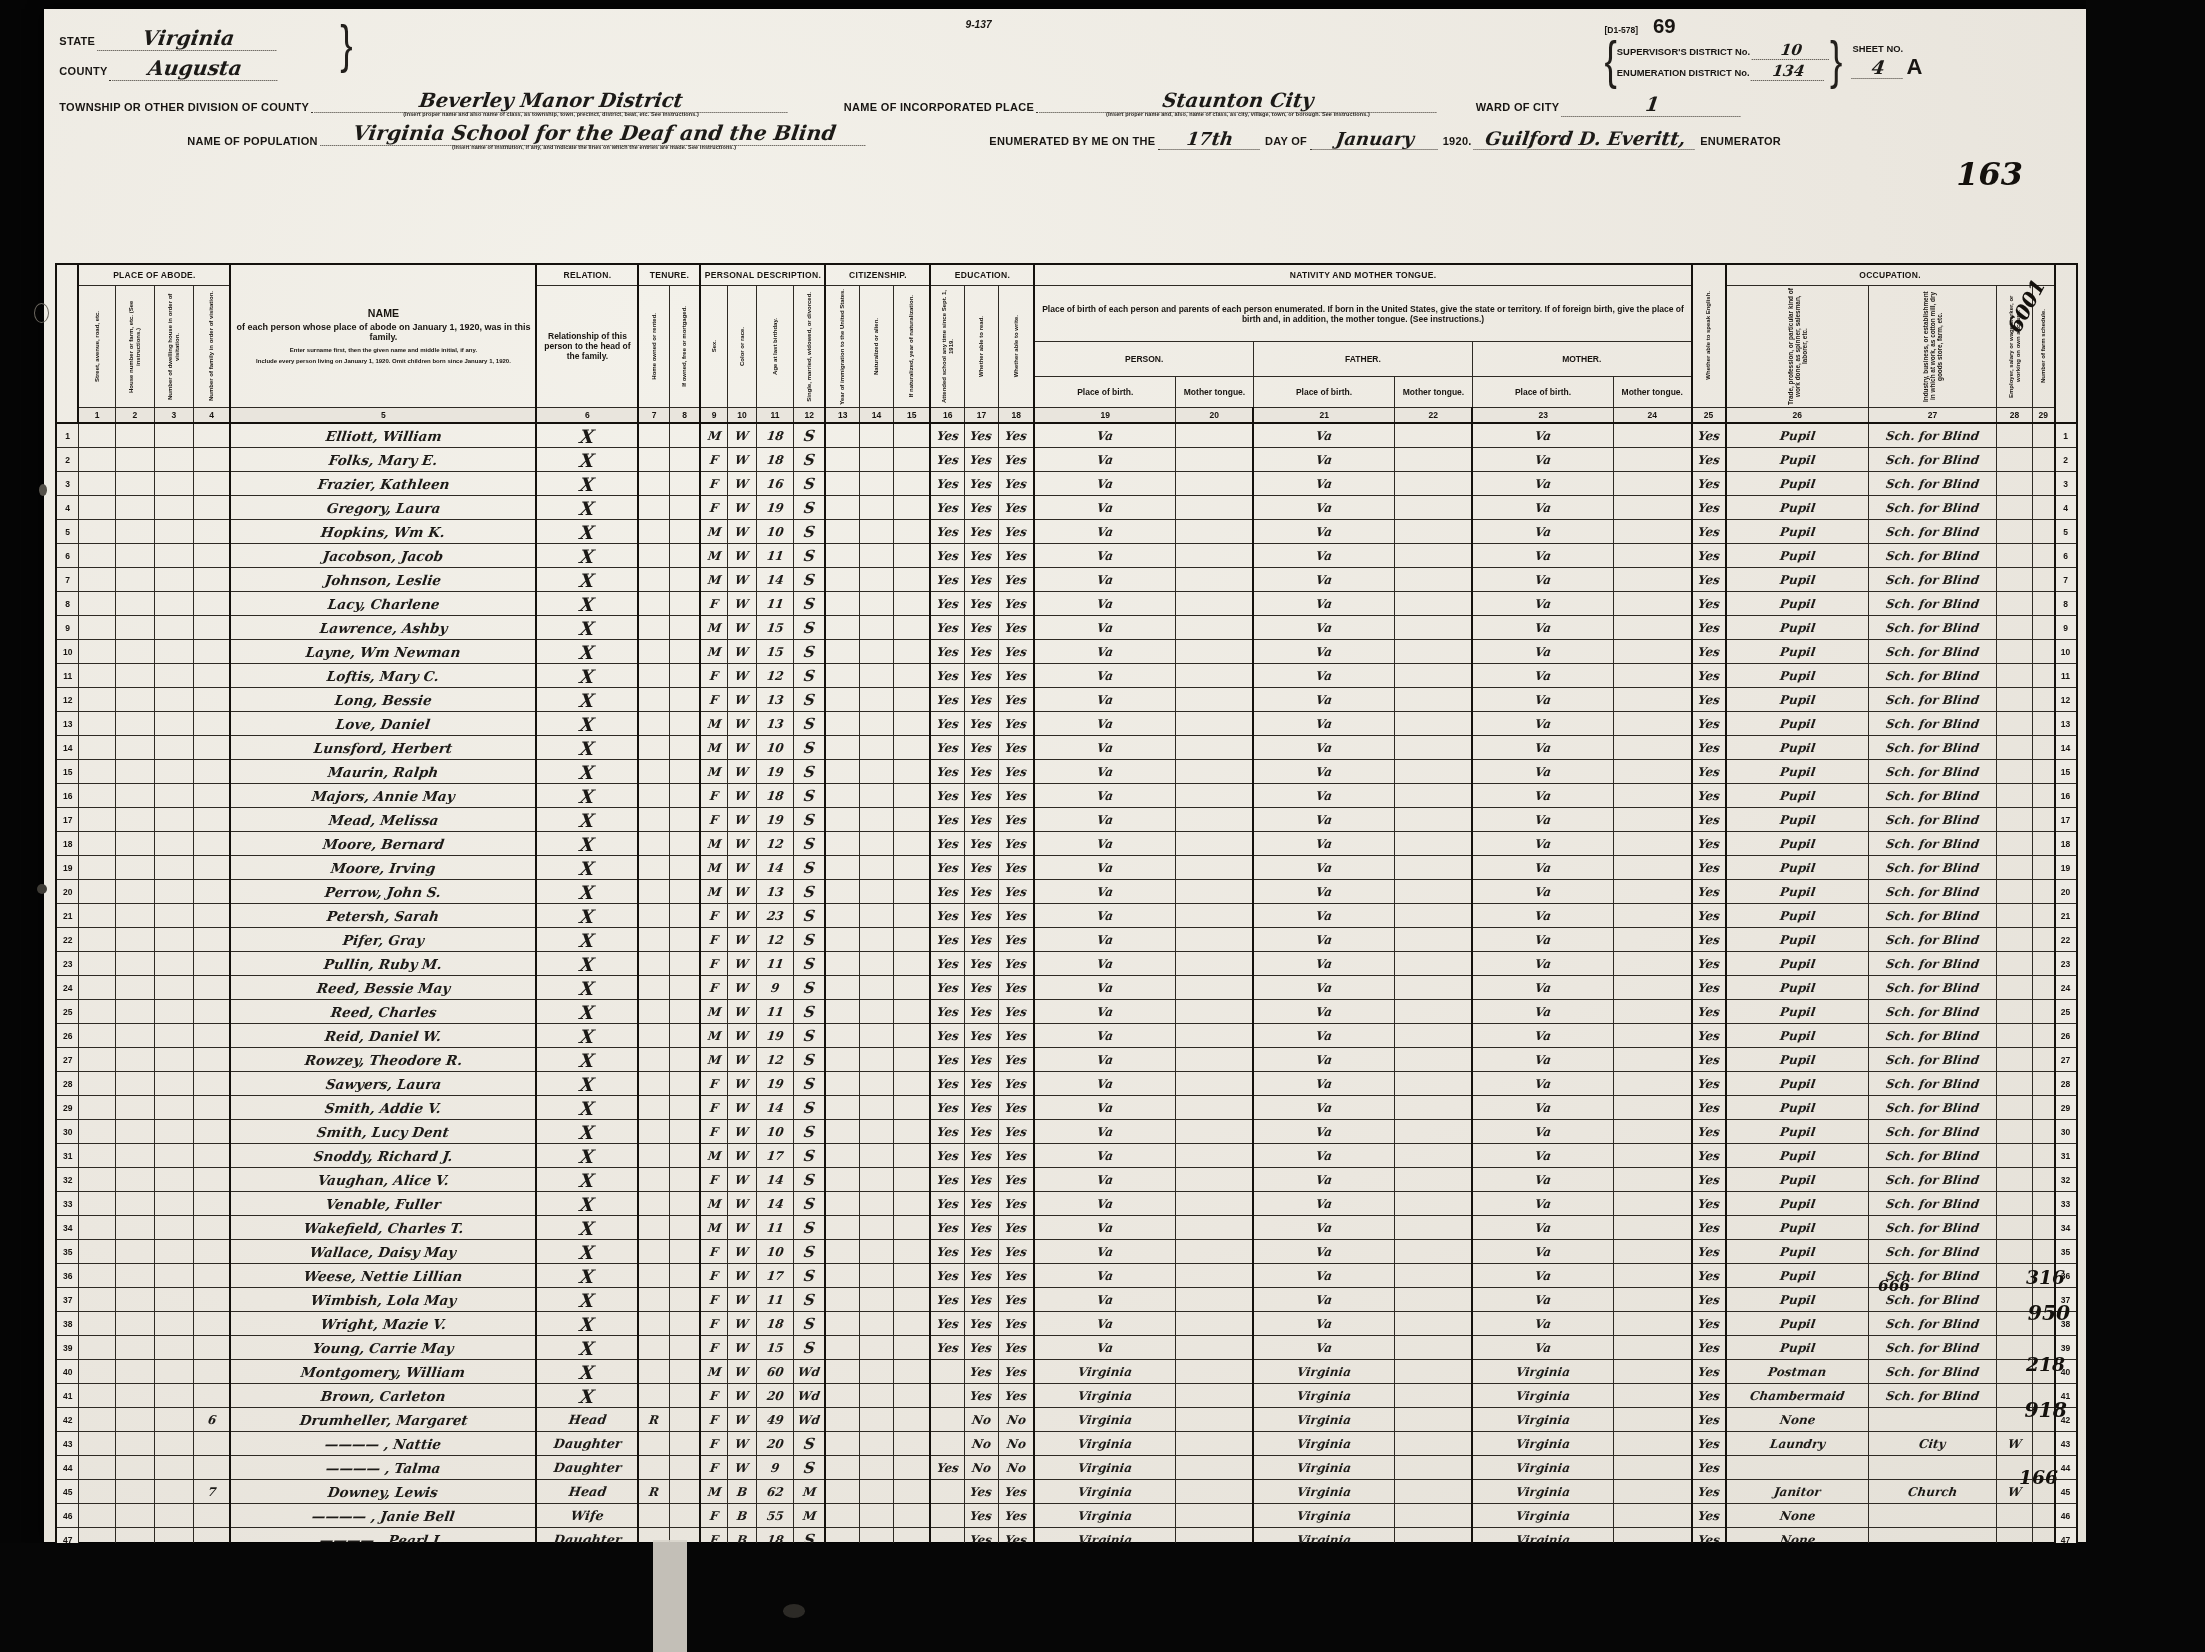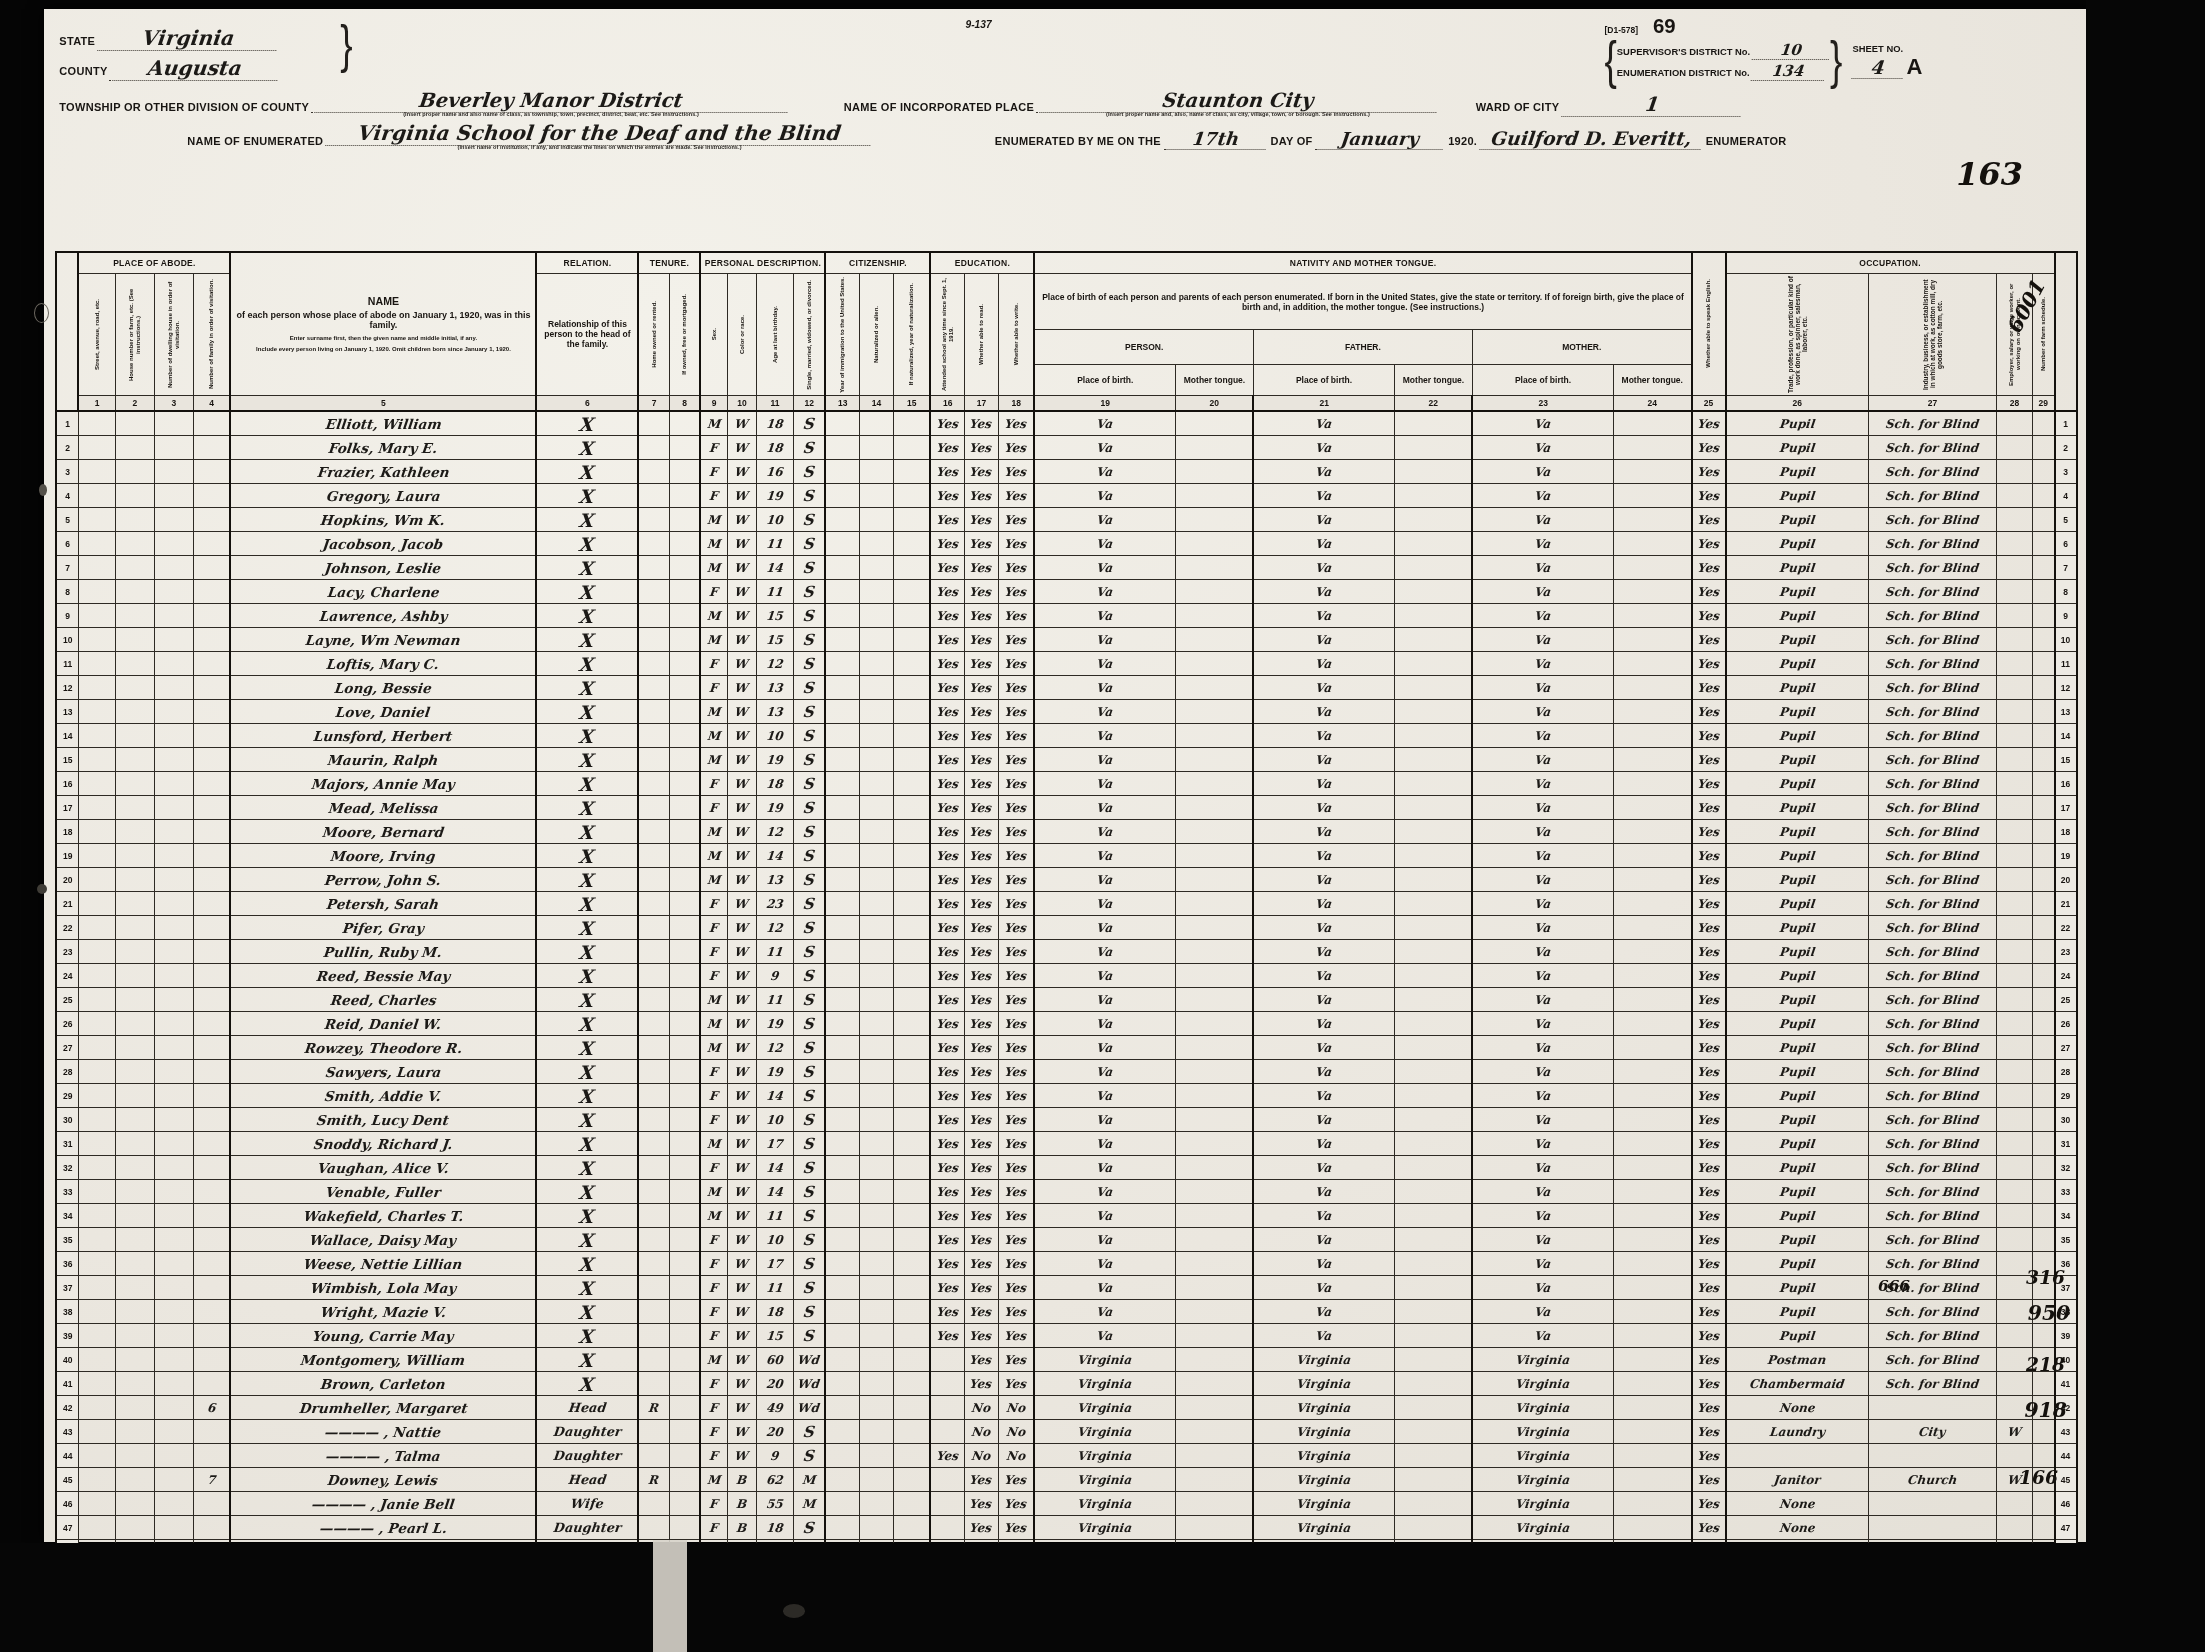--- a/index.html
+++ b/index.html
@@ -36,21 +36,21 @@
   .dist-wrap{display:flex;align-items:center;}
   .dist-lines{display:inline-block;}
   .dist-lines .line{margin:2.6px 0;white-space:nowrap;}
   .sheet{display:inline-block;margin-left:10.2px;vertical-align:top;}
   .sheet-letter{font-size:22px;font-weight:bold;}
   .row2,.row3{white-space:nowrap;margin-top:3.4px;}
   .notewrap{display:inline-block;vertical-align:bottom;text-align:center;}
   .notewrap .tiny{display:block;margin-top:-1.7px;}
 
   
-  table.census{border-collapse:collapse;table-layout:fixed;margin:0 auto;
+  table.census{border-collapse:collapse;table-layout:fixed;margin:12px auto;
                width:1784px;border:2.6px solid #14110d;}
   table.census th,table.census td{border:0.9px solid #2e2a24;padding:0;overflow:hidden;
                font-size:8.5px;vertical-align:middle;text-align:center;color:#181410;}
   table.census th{font-weight:bold;}
   .gh{font-size:10.2px;letter-spacing:0.3px;height:20.4px;}
   .vlab{writing-mode:vertical-rl;transform:rotate(180deg);font-size:6px;line-height:1.1;
         font-weight:bold;margin:0 auto;max-height:117px;white-space:normal;}
   .vcell{height:121px;vertical-align:middle;}
   .namehead{font-size:9.4px;vertical-align:top;padding:1.7px 5.1px;}
   .namehead .t1{font-size:10.6px;font-weight:bold;}
@@ -135,21 +135,21 @@
       <span class="lbl" style="margin-left:51px;">NAME OF INCORPORATED PLACE</span>
       <span class="notewrap">
         <span class="fill hw" style="min-width:400px;font-size:19.6px;">Staunton City</span>
         <span class="tiny">(Insert proper name and, also, name of class, as city, village, town, or borough.  See instructions.)</span>
       </span>
       <span class="lbl" style="margin-left:34px;">WARD OF CITY</span>
       <span class="fill hw" style="width:179px;font-size:19.6px;">1</span>
     </div>
 
     <div class="row3" style="margin-left:128px;">
-      <span class="lbl">NAME OF ENUMERATED</span>
+      <span class="lbl">NAME OF POPULATION</span>
       <span class="notewrap">
         <span class="fill hw" style="min-width:545px;font-size:20.4px;">Virginia School for the Deaf and the Blind</span>
         <span class="tiny">(Insert name of institution, if any, and indicate the lines on which the entries are made.  See instructions.)</span>
       </span>
       <span class="lbl" style="margin-left:119px;">ENUMERATED BY ME ON THE</span>
       <span class="fill hw" style="width:102px;font-size:18px;">17th</span>
       <span class="lbl">DAY OF</span>
       <span class="fill hw" style="width:128px;font-size:18px;">January</span>
       <span class="lbl">1920.</span>
       <span class="fill hw" style="min-width:221px;font-size:18.7px;">Guilford D. Everitt,</span>

